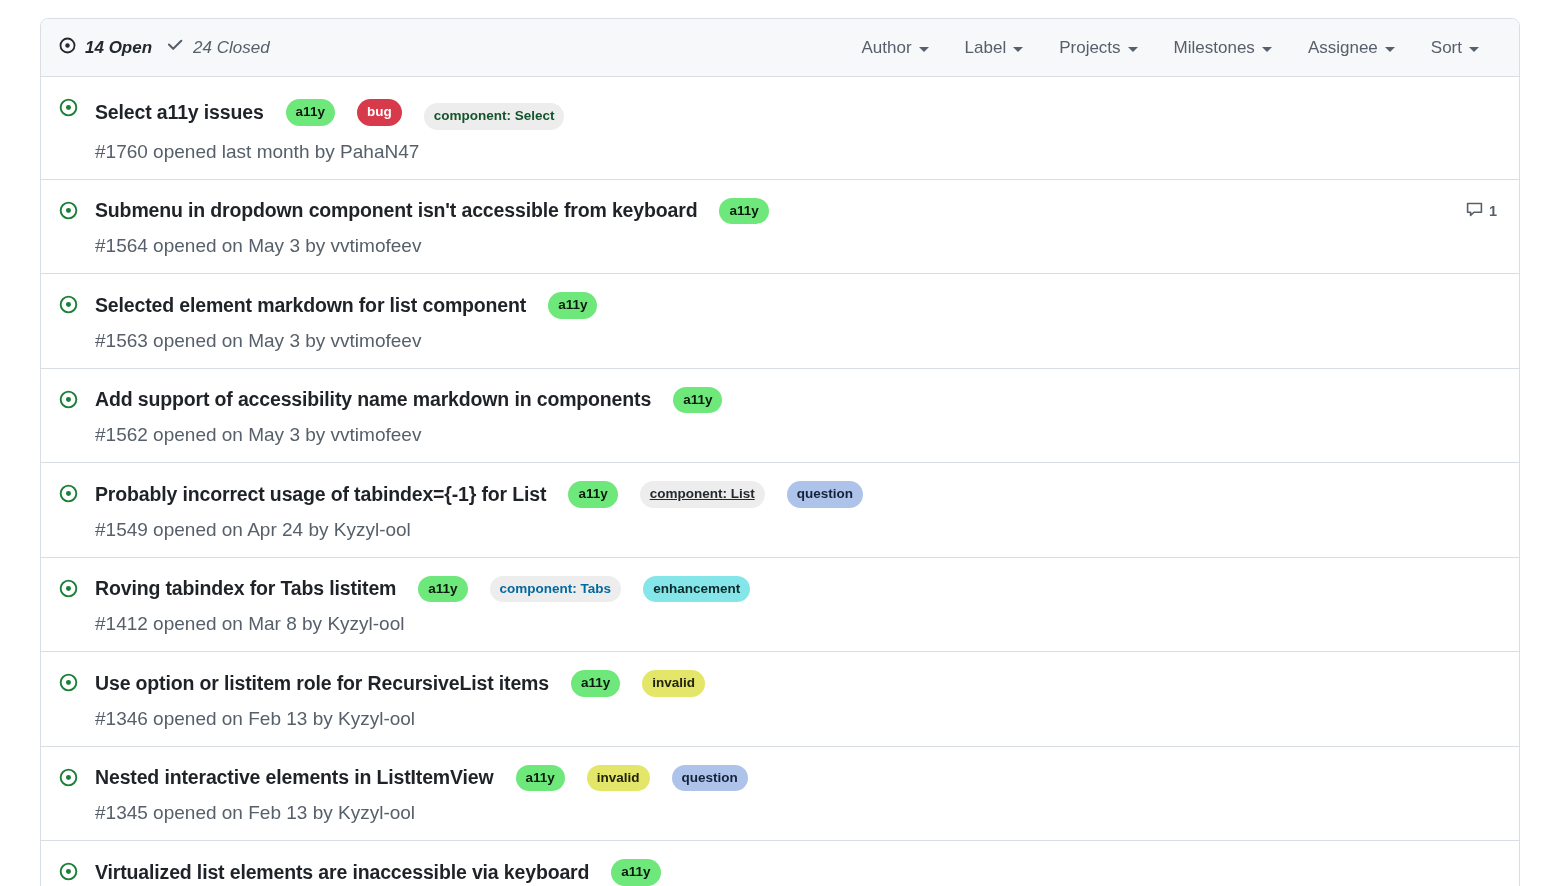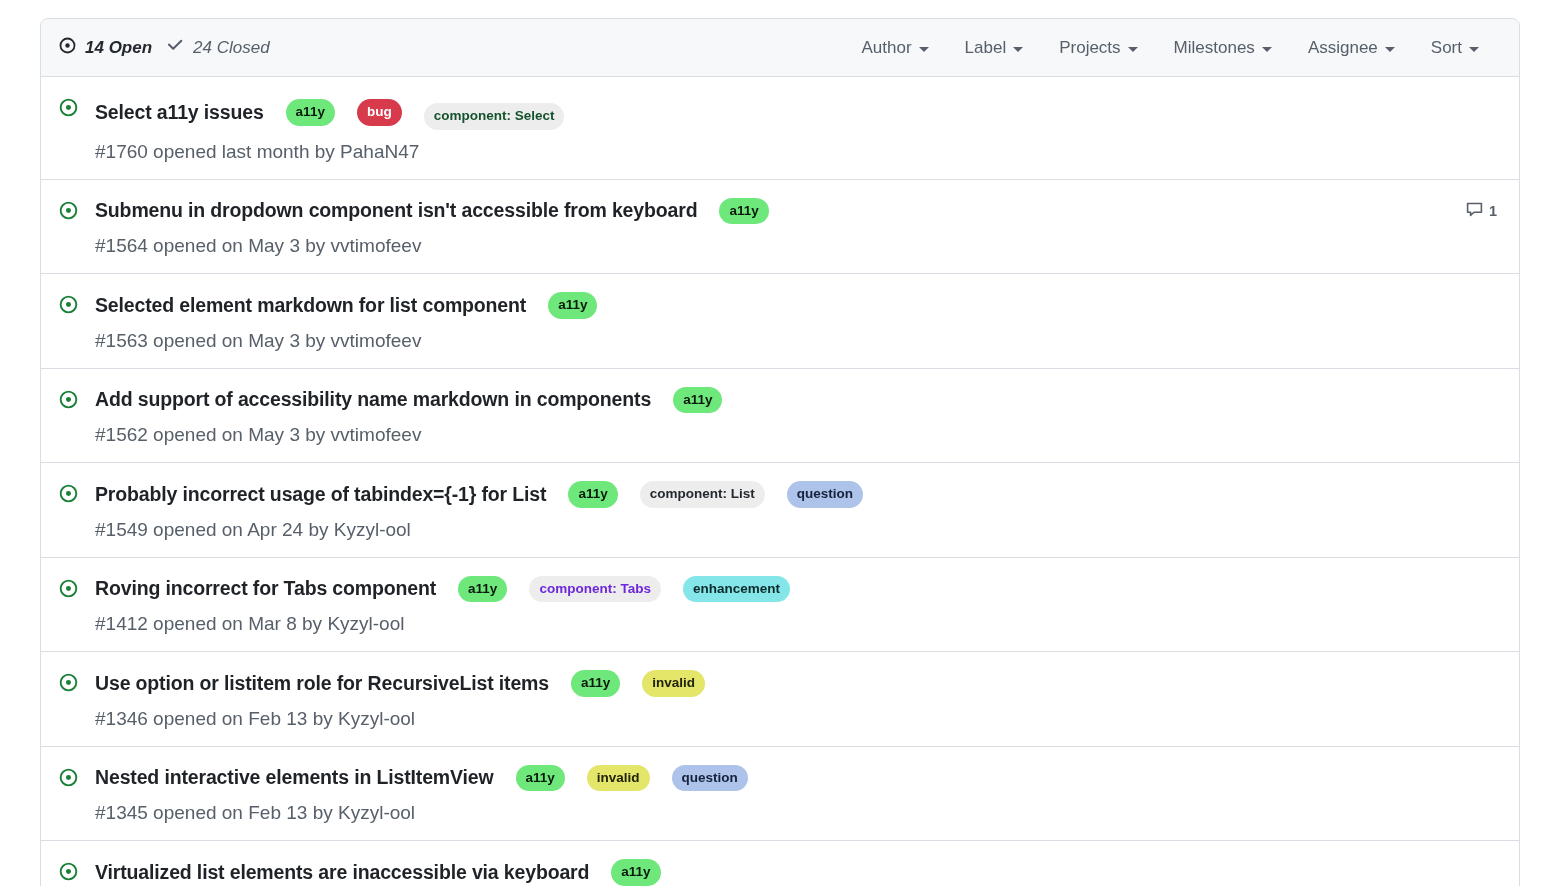--- a/index.html
+++ b/index.html
@@ -305,42 +305,42 @@
         </div>
         <div class="issue-row">
           <div class="row-icon"><svg width="19" height="19" viewBox="0 0 16 16" aria-hidden="true">
               <circle cx="8" cy="8" r="6.6" fill="none" stroke="#1a7f37" stroke-width="1.6"></circle>
               <circle cx="8" cy="8" r="2.1" fill="#1a7f37"></circle>
             </svg></div>
           <div class="row-body">
             <div class="title-line">
               <span class="issue-title">Probably incorrect usage of tabindex={-1} for List</span>
               <span class="label" style="background: rgb(110, 232, 122); color: rgb(11, 26, 13);">a11y</span>
-              <span class="label" style="background: rgb(237, 237, 237); color: rgb(36, 41, 47);">component: List</span>
+              <span class="label" style="background: rgb(237, 237, 237); color: rgb(36, 41, 47); text-decoration: underline;">component: List</span>
               <span class="label" style="background: rgb(173, 195, 234); color: rgb(21, 34, 59);">question</span>
             </div>
             <div class="issue-meta">#1549 opened on Apr 24 by Kyzyl-ool</div>
           </div>
           <div class="row-right empty">
             <span><svg width="17" height="17" viewBox="0 0 16 16" aria-hidden="true">
                 <path d="M1.5 2.4h13v8.2h-7l-3.2 2.9v-2.9h-2.8z" fill="none" stroke="#57606a" stroke-width="1.5" stroke-linejoin="round"></path>
               </svg></span>
             <span></span>
           </div>
         </div>
         <div class="issue-row">
           <div class="row-icon"><svg width="19" height="19" viewBox="0 0 16 16" aria-hidden="true">
               <circle cx="8" cy="8" r="6.6" fill="none" stroke="#1a7f37" stroke-width="1.6"></circle>
               <circle cx="8" cy="8" r="2.1" fill="#1a7f37"></circle>
             </svg></div>
           <div class="row-body">
             <div class="title-line">
-              <span class="issue-title">Roving incorrect for Tabs component</span>
-              <span class="label" style="background: rgb(110, 232, 122); color: rgb(11, 26, 13);">a11y</span>
-              <span class="label" style="background: rgb(237, 237, 237); color: #6d28d9;">component: Tabs</span>
+              <span class="issue-title">Roving tabindex for Tabs listitem</span>
+              <span class="label" style="background: rgb(110, 232, 122); color: rgb(11, 26, 13);">a11y</span>
+              <span class="label" style="background: rgb(237, 237, 237); color: #0369a1;">component: Tabs</span>
               <span class="label" style="background: rgb(132, 230, 232); color: rgb(12, 42, 43);">enhancement</span>
             </div>
             <div class="issue-meta">#1412 opened on Mar 8 by Kyzyl-ool</div>
           </div>
           <div class="row-right empty">
             <span><svg width="17" height="17" viewBox="0 0 16 16" aria-hidden="true">
                 <path d="M1.5 2.4h13v8.2h-7l-3.2 2.9v-2.9h-2.8z" fill="none" stroke="#57606a" stroke-width="1.5" stroke-linejoin="round"></path>
               </svg></span>
             <span></span>
           </div>

